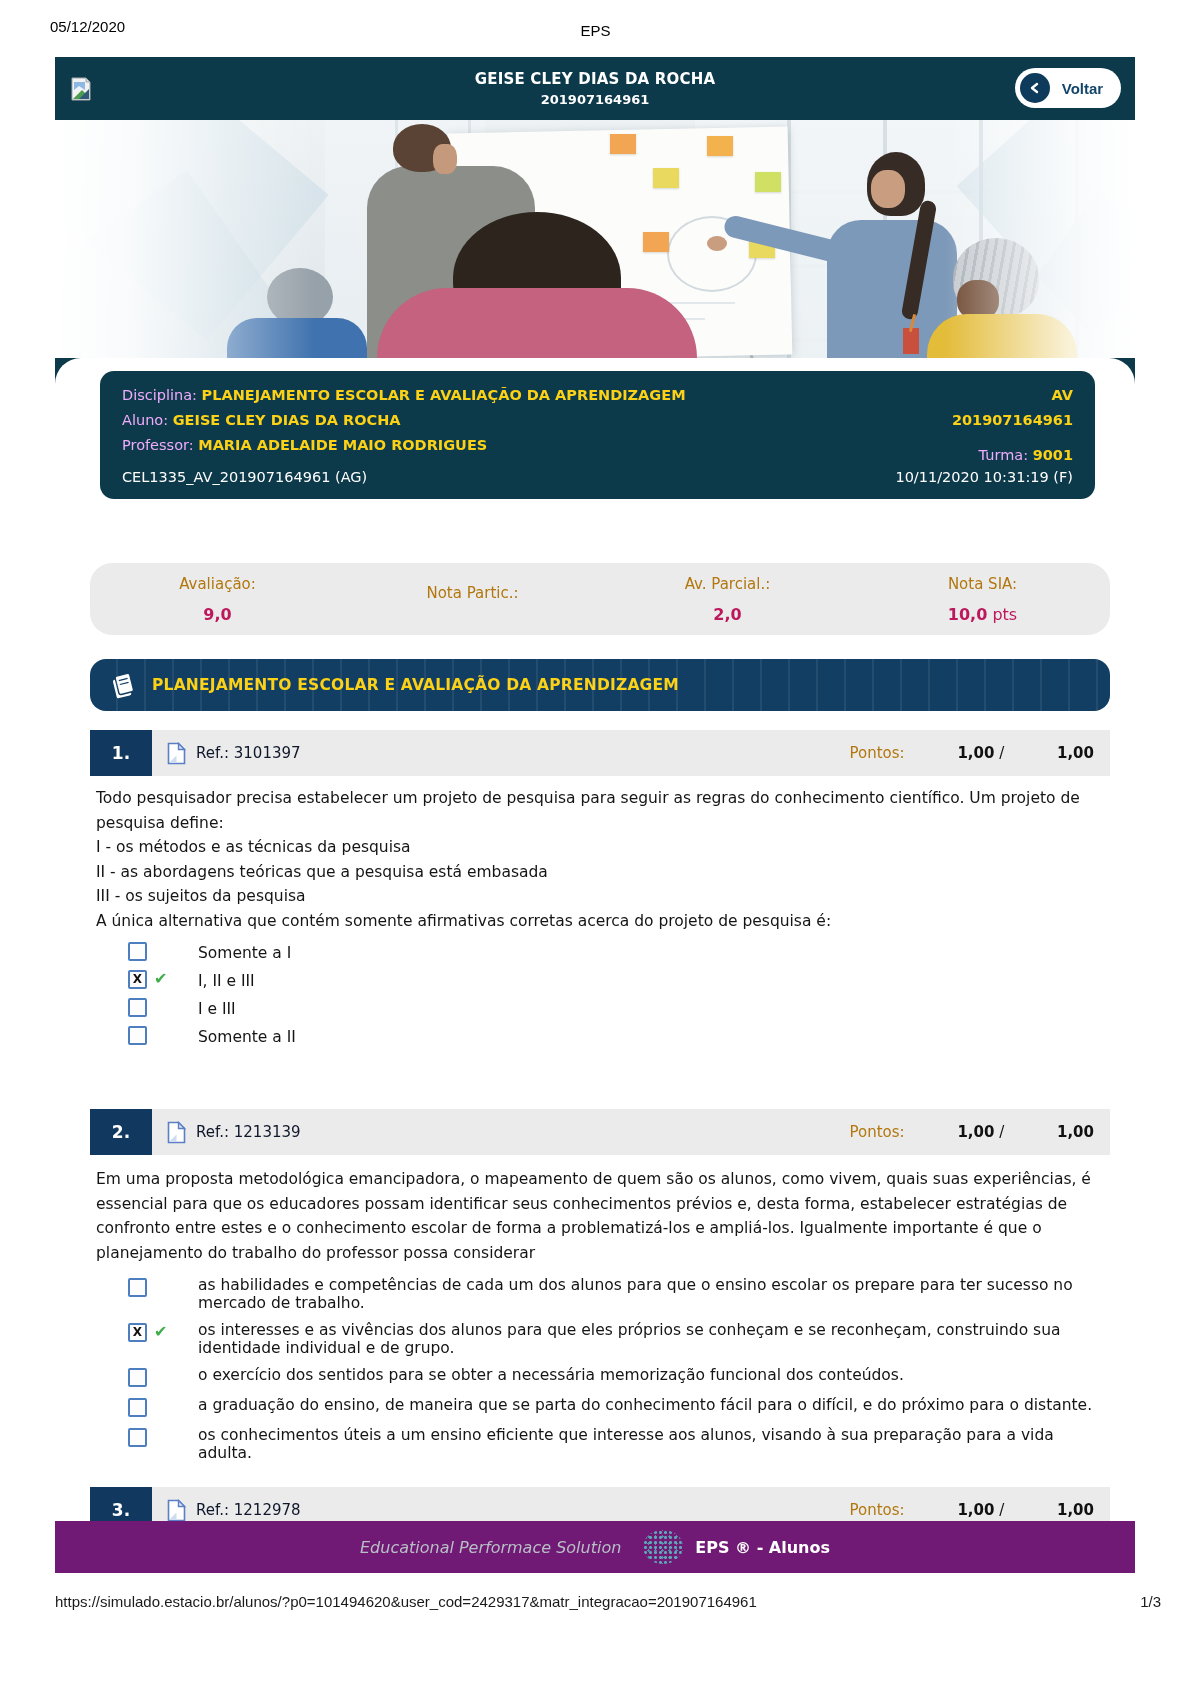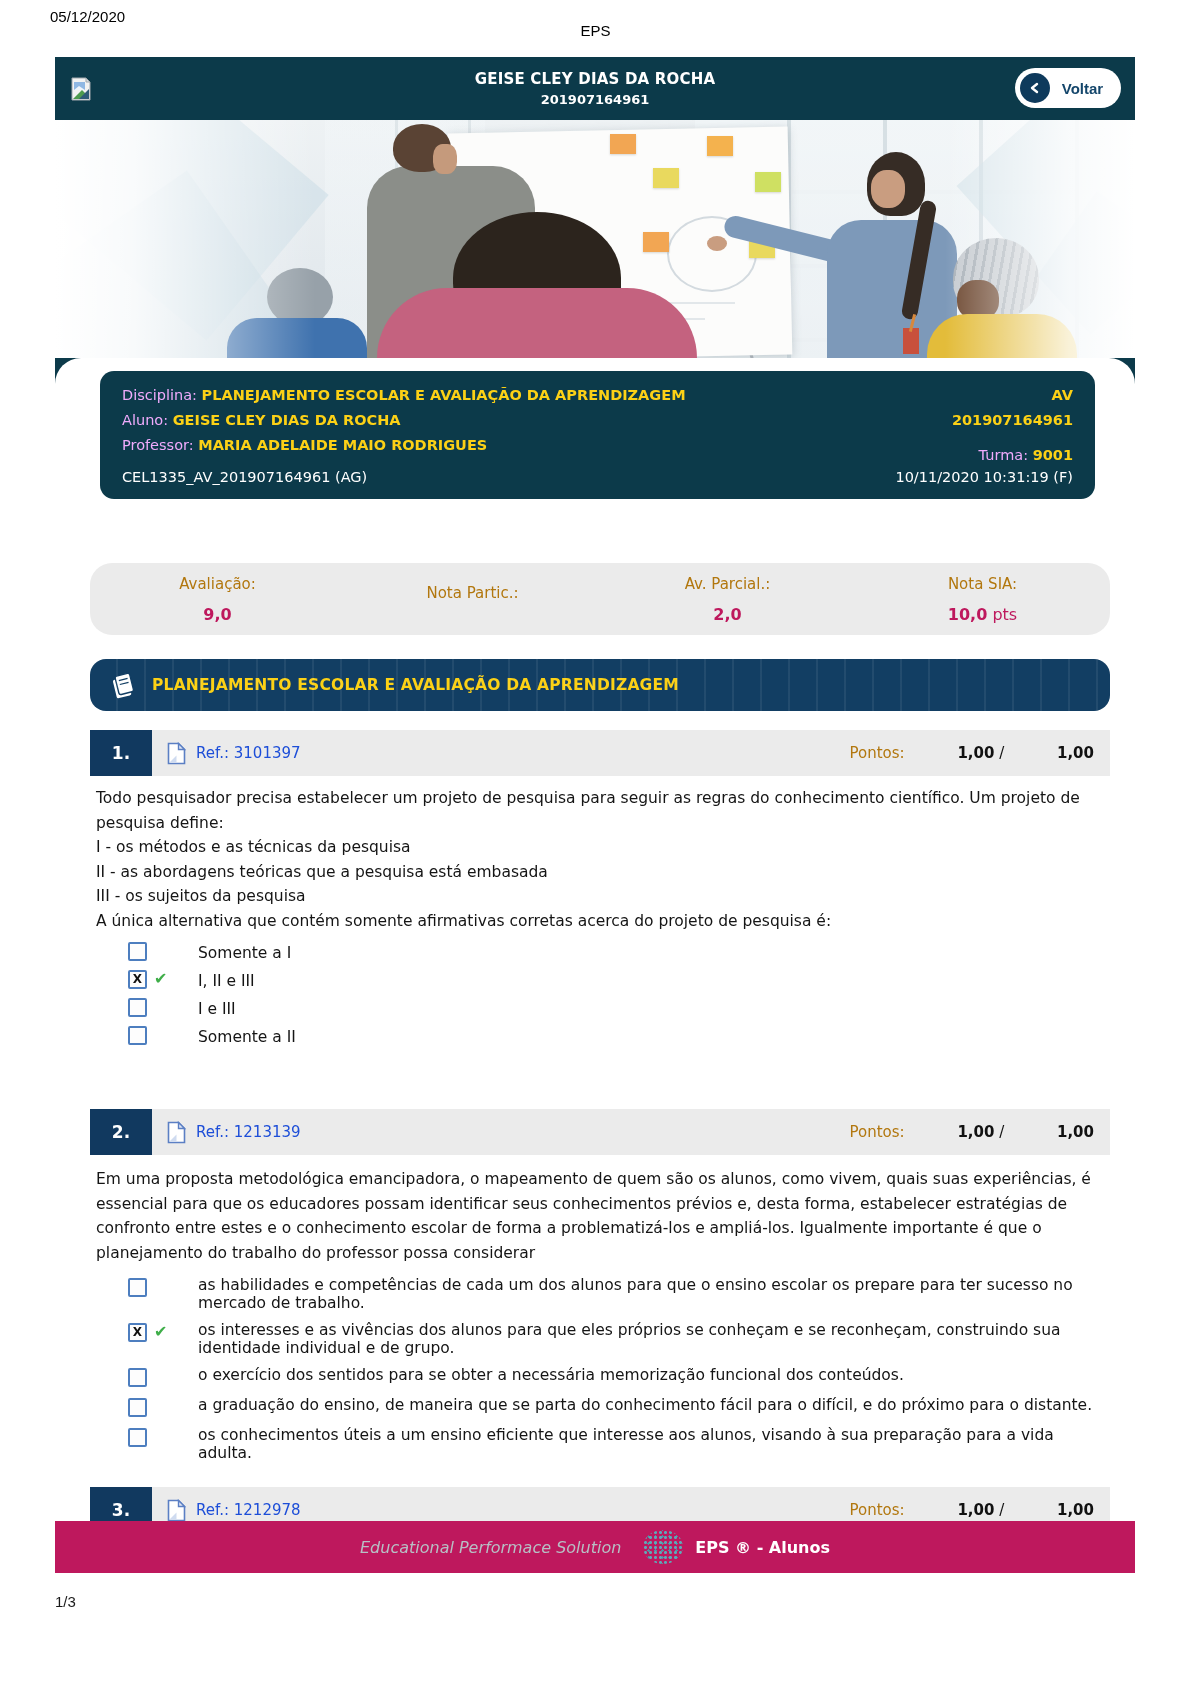--- a/index.html
+++ b/index.html
@@ -1,18 +1,18 @@
 <!DOCTYPE html>
 <html lang="pt-br"><head>
 <meta charset="utf-8">
 <style>
   html,body{margin:0;padding:0;background:#fff;}
   body{width:1191px;height:1684px;overflow:hidden;font-family:"DejaVu Sans","Liberation Sans",sans-serif;color:#111;}
   .print-header{position:relative;padding-top:22px;height:20px;font-family:"Liberation Sans",sans-serif;font-size:15px;color:#000;}
-  .ph-date{position:absolute;left:50px;top:8px;}
+  .ph-date{position:absolute;left:50px;top:18px;}
   .ph-title{text-align:center;}
   
   .app{margin:15px auto 0 55px;width:1080px;}
   .hero{background:#0c3a4a;}
   .app-header{height:63px;display:flex;align-items:center;position:relative;}
   .hdr-icon{margin-left:12px;width:28px;height:28px;flex:0 0 auto;}
   .hdr-center{position:absolute;left:0;right:0;text-align:center;color:#fff;}
   .hdr-name{font-size:15px;font-weight:bold;letter-spacing:.2px;}
   .hdr-id{font-size:13px;font-weight:bold;margin-top:4px;}
   .btn-voltar{position:absolute;right:14px;top:11px;height:40px;width:106px;background:#fff;border:none;border-radius:21px;display:flex;align-items:center;cursor:pointer;padding:0;}
@@ -79,40 +79,40 @@
   .stat .sv .sfx{font-weight:normal;}
   
   .section-hd{margin-top:24px;height:52px;background:#123e63;border-radius:16px;display:flex;align-items:center;position:relative;overflow:hidden;}
   .section-hd:after{content:"";position:absolute;inset:0;background:repeating-linear-gradient(90deg,transparent 0 26px,rgba(255,255,255,.07) 26px 28px);pointer-events:none;}
   .section-hd .bk{margin-left:16px;flex:0 0 auto;}
   .section-hd .st{margin-left:14px;color:#fcd116;font-weight:bold;font-size:15.5px;letter-spacing:.2px;}
   
   .qbar{margin-top:19px;height:46px;background:#ebebeb;display:flex;align-items:center;}
   .qnum{width:62px;height:46px;background:#11395f;color:#fff;font-weight:bold;font-size:17px;display:flex;align-items:center;justify-content:center;flex:0 0 auto;}
   .qdoc{margin-left:15px;flex:0 0 auto;}
-  .qref{margin-left:10px;color:#1d4ed8;font-size:15px;}
+  .qref{margin-left:10px;color:#0f172a;font-size:15px;}
   .qpts{margin-left:auto;padding-right:16px;font-size:15px;color:#111;}
   .qpts .pl{color:#b2770e;}
   .qpts b{font-weight:bold;margin-left:48px;}
   .q-text{margin:10px 8px 0 6px;font-size:15.5px;line-height:24.5px;white-space:pre-line;color:#151515;}
   .opts{margin:6px 0 0 14px;}
   .opt{display:flex;align-items:flex-start;padding-left:24px;}
   .q1 .opt{min-height:27px;}
   .q2 .opt{margin-bottom:8px;}
   .cb{width:15px;height:15px;border:2px solid #4d7ebf;border-radius:2px;background:#fdfdfd;margin-top:3px;flex:0 0 auto;font-size:12px;font-weight:bold;line-height:15px;text-align:center;color:#111;}
   .markwrap{width:44px;padding-left:7px;flex:0 0 auto;color:#3fae49;font-size:16px;line-height:24px;}
   .opt-label{flex:1;font-size:15.5px;line-height:18px;color:#151515;padding-top:1px;}
   .q1 .opt-label{line-height:27px;}
   .q2-bar{margin-top:58px;}
   .q2 .q-text{margin-top:12px;}
   .q2 .opts{margin-top:10px;}
   .q3-wrap{margin-top:25px;height:34px;overflow:hidden;}
   .q3-wrap .qbar{margin-top:0;}
   
-  .app-footer{height:52px;background:#be185d;display:flex;align-items:center;justify-content:center;}
+  .app-footer{height:52px;background:#701a75;display:flex;align-items:center;justify-content:center;}
   .af-brand{font-style:italic;color:#b8bfc5;font-size:16px;}
   .af-logo{width:40px;height:34px;margin:0 12px 0 22px;border-radius:50%;background:radial-gradient(circle,#5fa8b8 1.3px,transparent 1.6px) 0 0/5px 5px,radial-gradient(circle,#4e93a6 1.1px,transparent 1.4px) 2px 3px/7px 7px;}
   .af-prod{color:#fff;font-weight:bold;font-size:16px;}
   .print-footer{display:flex;justify-content:space-between;padding:20px 30px 0 55px;font-family:"Liberation Sans",sans-serif;font-size:15px;color:#1a1a1a;}
 </style>
 </head>
 <body>
 
 <div class="print-header">
   <span class="ph-date">05/12/2020</span>
@@ -341,14 +341,15 @@
   </div>
 
   <div class="app-footer">
     <span class="af-brand">Educational Performace Solution</span>
     <span class="af-logo"></span>
     <span class="af-prod">EPS ® - Alunos</span>
   </div>
 </div>
 
 <div class="print-footer">
+  <span>https://simulado.estacio.br/alunos/?p0=101494620&amp;user_cod=2429317&amp;matr_integracao=201907164961</span>
   <span>1/3</span>
 </div>
 
 </body></html>

